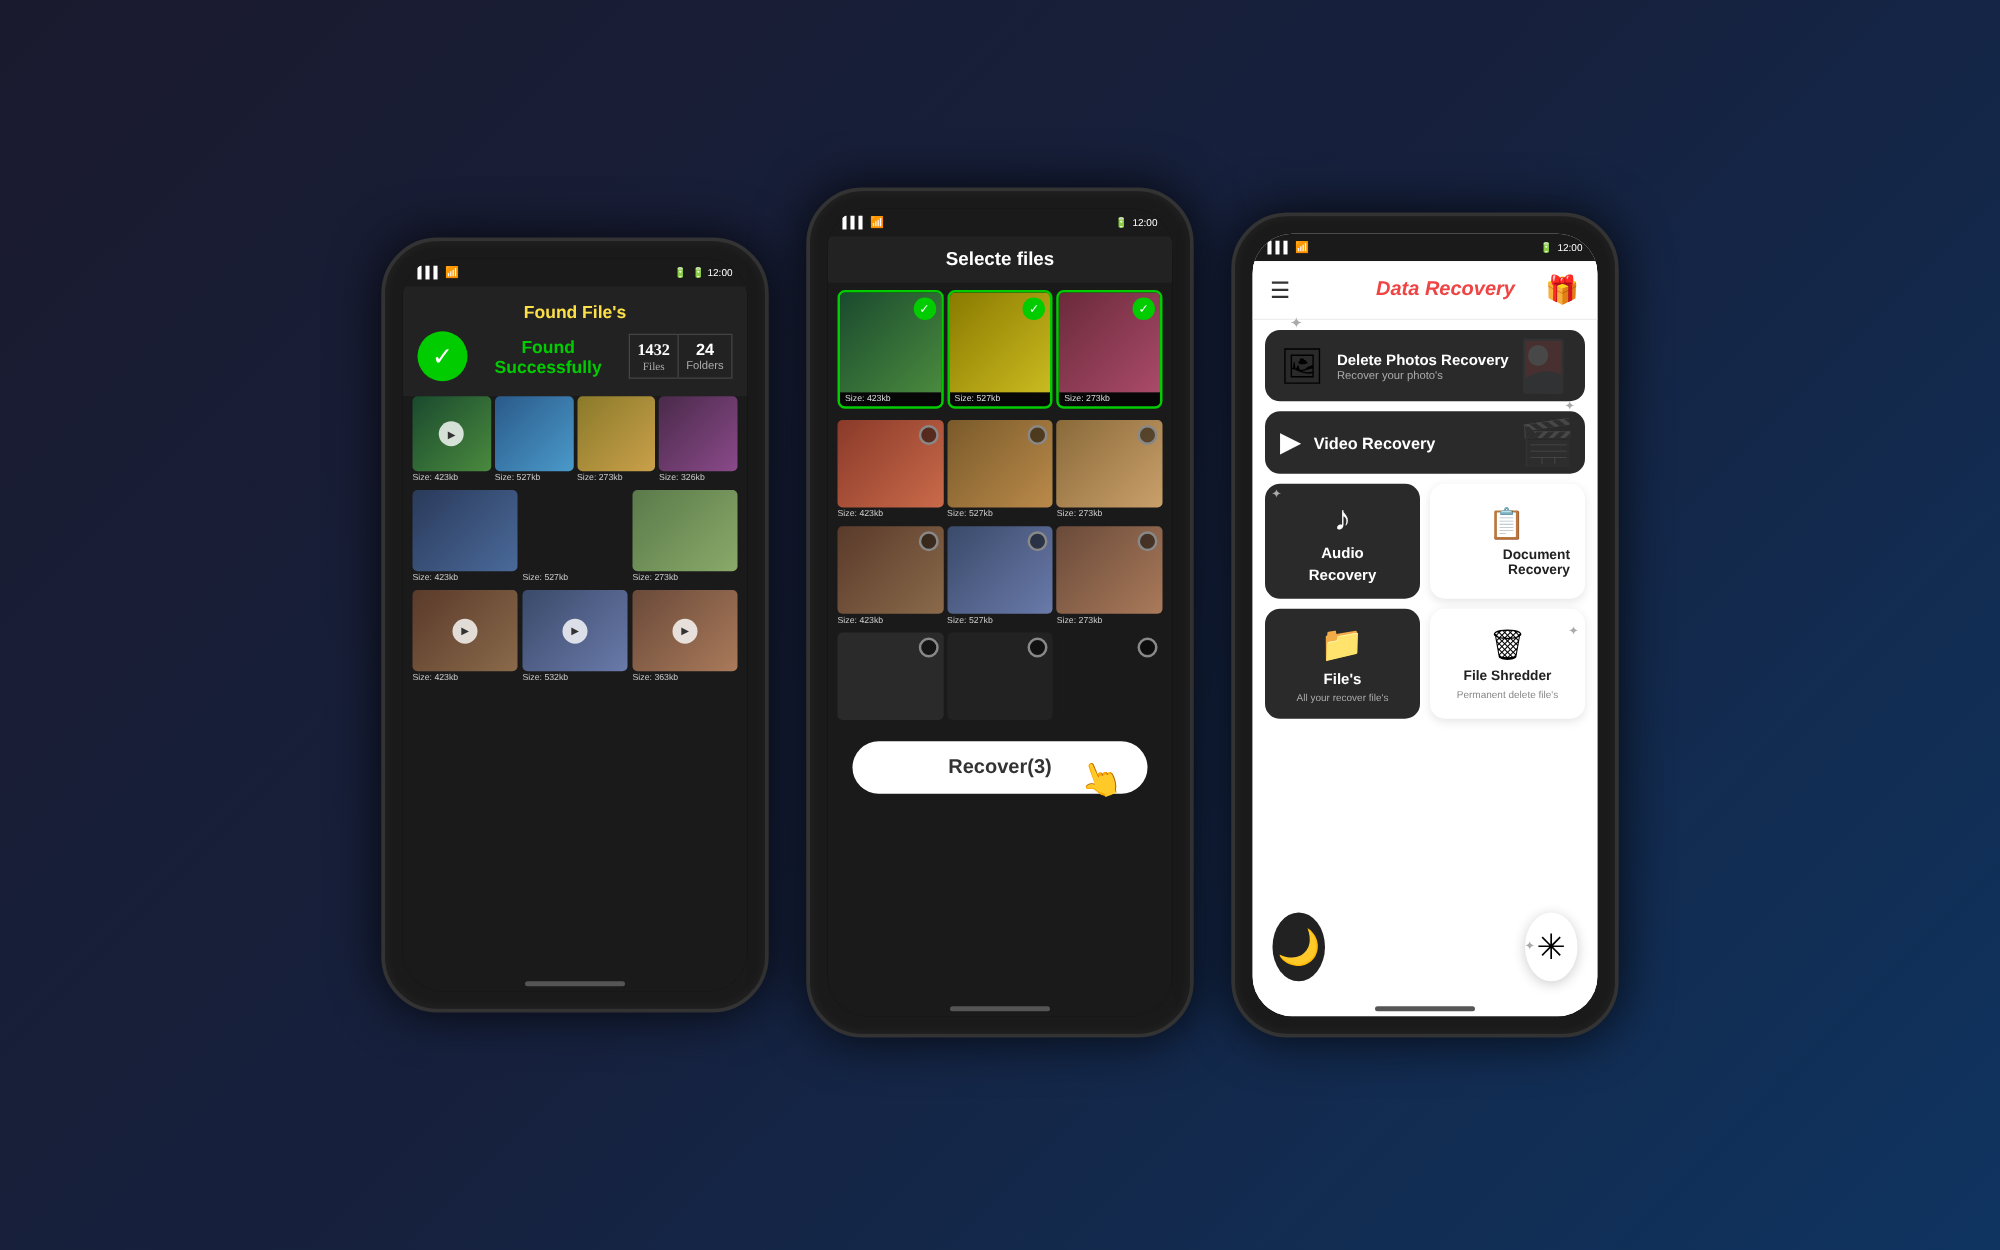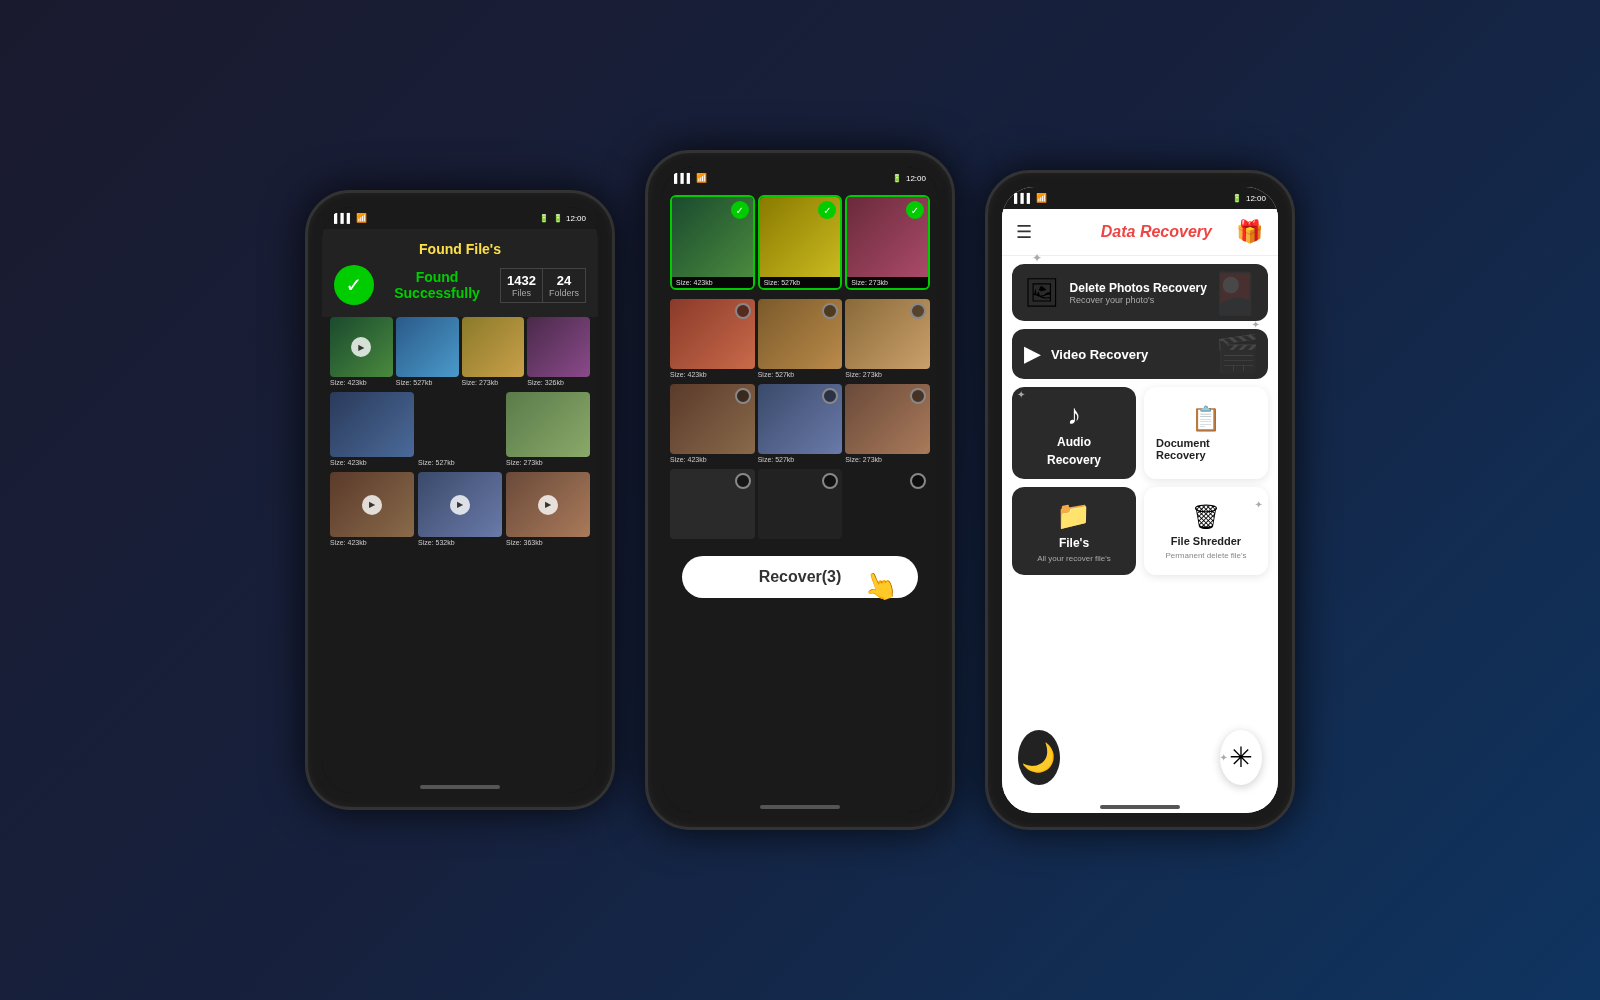--- a/index.html
+++ b/index.html
@@ -113,21 +113,21 @@
       display: flex;
       gap: 0;
       flex: 1;
     }
     .files-count, .folders-count {
       text-align: center;
       flex: 1;
       border: 1px solid #444;
       padding: 4px 6px;
     }
-    .files-count { border-right: none; }
+    .files-count { border-right: none; font-family: Liberation Serif, serif; }
     .count-num {
       color: #fff;
       font-size: 13px;
       font-weight: bold;
     }
     .count-label {
       color: #aaa;
       font-size: 9px;
     }
 
@@ -527,20 +527,23 @@
         <div class="status-left">
           <span>▌▌▌</span>
           <span>📶</span>
         </div>
         <div class="status-right">
           <span>🔋</span>
           <span>12:00</span>
         </div>
       </div>
       <div class="phone2-content">
+        <div class="select-files-header">
+          <div class="select-files-title">Selecte files</div>
+        </div>
 
         <div class="selected-row">
           <div class="selected-item">
             <div class="selected-img bg-mountain"></div>
             <div class="selected-check">✓</div>
             <div class="selected-size">Size: 423kb</div>
           </div>
           <div class="selected-item">
             <div class="selected-img bg-sunflower"></div>
             <div class="selected-check">✓</div>
@@ -665,21 +668,21 @@
         <div style="display:flex; gap:8px; padding:4px 10px;">
 
           <div class="audio-card">
             <span class="audio-icon">♪</span>
             <div class="audio-title">Audio</div>
             <div class="audio-title">Recovery</div>
           </div>
 
           <div style="background:#fff; border-radius:12px; padding:12px; display:flex; flex-direction:column; align-items:center; justify-content:center; gap:4px; flex:1; box-shadow:0 2px 8px rgba(0,0,0,0.1);">
             <span style="font-size:24px;">📋</span>
-            <div style="font-size:11px; font-weight:bold; color:#222; text-align:left;">Document Recovery</div>
+            <div style="font-size:11px; font-weight:bold; color:#222; text-align:right;">Document Recovery</div>
           </div>
         </div>
 
         <div style="position:absolute; top:290px; right:15px; color:#aaa; font-size:10px;">✦</div>
 
         <div style="display:flex; gap:8px; padding:4px 10px;">
 
           <div class="files-card">
             <span class="files-icon">📁</span>
             <div class="files-title">File's</div>

